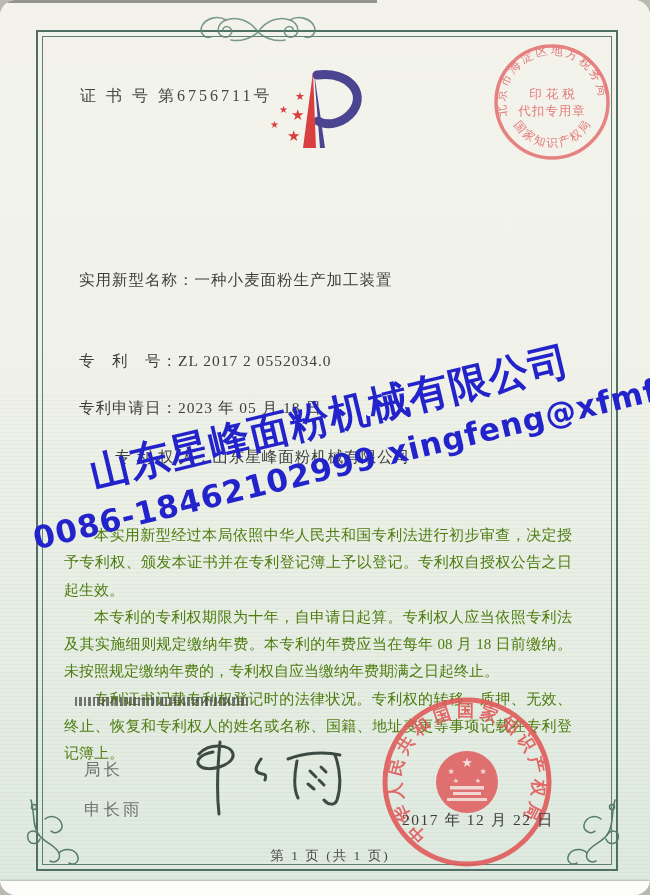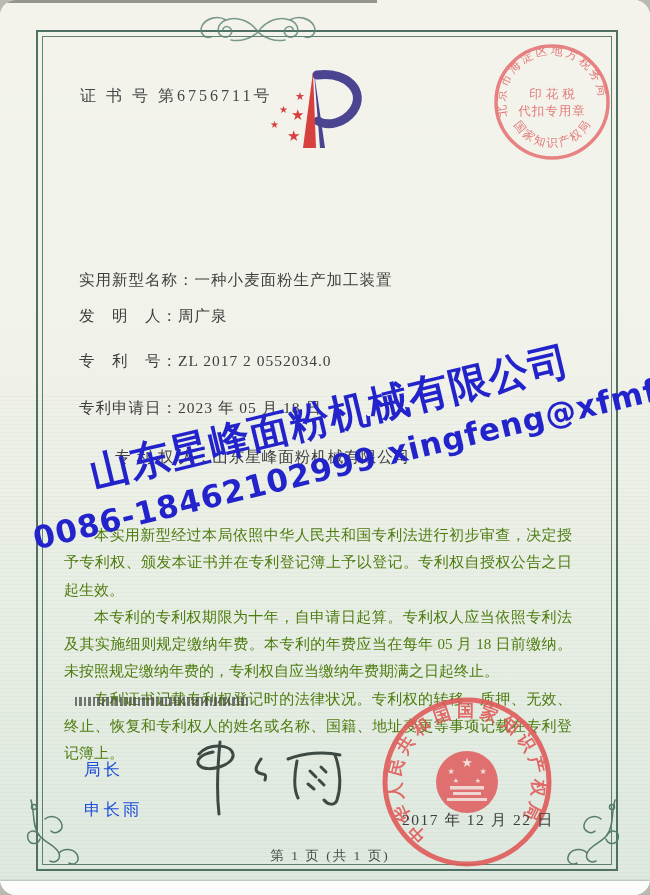--- a/index.html
+++ b/index.html
@@ -18,21 +18,21 @@
   .tax-seal{position:absolute;left:490px;top:40px;opacity:.85;}
   .cert-title{position:absolute;left:0;top:176px;width:650px;text-align:center;font-size:33px;font-weight:bold;
     letter-spacing:11px;color:#3b3b3b;}
   .field{position:absolute;left:79px;font-size:15.5px;color:#3e3e3e;letter-spacing:1px;white-space:nowrap;}
   .f0{top:270px;} .f1{top:306px;} .f2{top:351px;} .f3{top:398px;} .f4{top:447px;margin-left:36px;} .f5{top:494px;}
   .body-text{position:absolute;left:64px;top:522px;width:508px;font-size:15px;line-height:1.82;
     color:#4d7c0f;text-align:justify;}
   .body-text p{margin:0;text-indent:2em;}
   .barcode{position:absolute;left:75px;top:697px;width:173px;height:9px;opacity:.75;
     background:repeating-linear-gradient(90deg,#4c4c4c 0 2px,transparent 2px 4px,#4c4c4c 4px 7px,transparent 7px 9px);}
-  .officer{position:absolute;left:84px;top:750px;font-size:16.5px;color:#1d4ed8;letter-spacing:3px;line-height:2.4;}
+  .officer{position:absolute;left:84px;top:750px;font-size:16.5px;color:#737373;letter-spacing:3px;line-height:2.4;}
   .signature{position:absolute;left:168px;top:732px;}
   .office-seal{position:absolute;left:372px;top:690px;opacity:.88;}
   .seal-date{position:absolute;left:402px;top:810px;font-size:15.5px;color:#3d3d3d;letter-spacing:1.5px;z-index:6;}
   .page-footer{position:absolute;left:0;top:847px;width:660px;text-align:center;font-size:13.5px;color:#4a4a4a;letter-spacing:2px;}
   .ornament-top{position:absolute;left:178px;top:12px;}
   .corner-bl{position:absolute;left:24px;top:798px;}
   .corner-br{position:absolute;left:556px;top:798px;transform:scaleX(-1);}
   .watermark{position:absolute;left:18px;top:388px;width:640px;transform:rotate(-13.5deg);
     font-family:"DejaVu Sans","Liberation Sans",sans-serif;z-index:9;pointer-events:none;}
   .wm1{font-size:40px;font-weight:bold;margin-left:70px;letter-spacing:1px;white-space:nowrap;}
@@ -106,28 +106,27 @@
     </text>
     <text font-size="11.5" fill="#e06464" letter-spacing="2">
       <textPath href="#taxBottom" startOffset="4">国家知识产权局</textPath>
     </text>
     <text x="62" y="58" text-anchor="middle" font-size="12.5" fill="#e06464">印 花 税</text>
     <text x="62" y="75" text-anchor="middle" font-size="12.5" fill="#e06464" letter-spacing="1">代扣专用章</text>
   </svg>
 
 
   <div class="field f0"><span>实用新型名称：</span><span>一种小麦面粉生产加工装置</span></div>
-  <div class="field f1"><span>发　明　人：</span><span>周广泉</span></div>
   <div class="field f2"><span>专　利　号：</span><span>ZL 2017 2 0552034.0</span></div>
   <div class="field f3"><span>专利申请日：</span><span>2023 年 05 月 18 日</span></div>
   <div class="field f4"><span>专 利 权 人：</span><span>山东星峰面粉机械有限公司</span></div>
 
   <div class="body-text">
     <p>本实用新型经过本局依照中华人民共和国专利法进行初步审查，决定授予专利权、颁发本证书并在专利登记簿上予以登记。专利权自授权公告之日起生效。</p>
-    <p>本专利的专利权期限为十年，自申请日起算。专利权人应当依照专利法及其实施细则规定缴纳年费。本专利的年费应当在每年 05 月 18 日前缴纳。未按照规定缴纳年费的，专利权自应当缴纳年费期满之日起终止。</p>
+    <p>本专利的专利权期限为十年，自申请日起算。专利权人应当依照专利法及其实施细则规定缴纳年费。本专利的年费应当在每年 08 月 18 日前缴纳。未按照规定缴纳年费的，专利权自应当缴纳年费期满之日起终止。</p>
     <p>专利证书记载专利权登记时的法律状况。专利权的转移、质押、无效、终止、恢复和专利权人的姓名或名称、国籍、地址变更等事项记载在专利登记簿上。</p>
   </div>
 
   <div class="barcode"></div>
 
   <div class="officer">
     <div>局长</div>
     <div>申长雨</div>
   </div>
 

